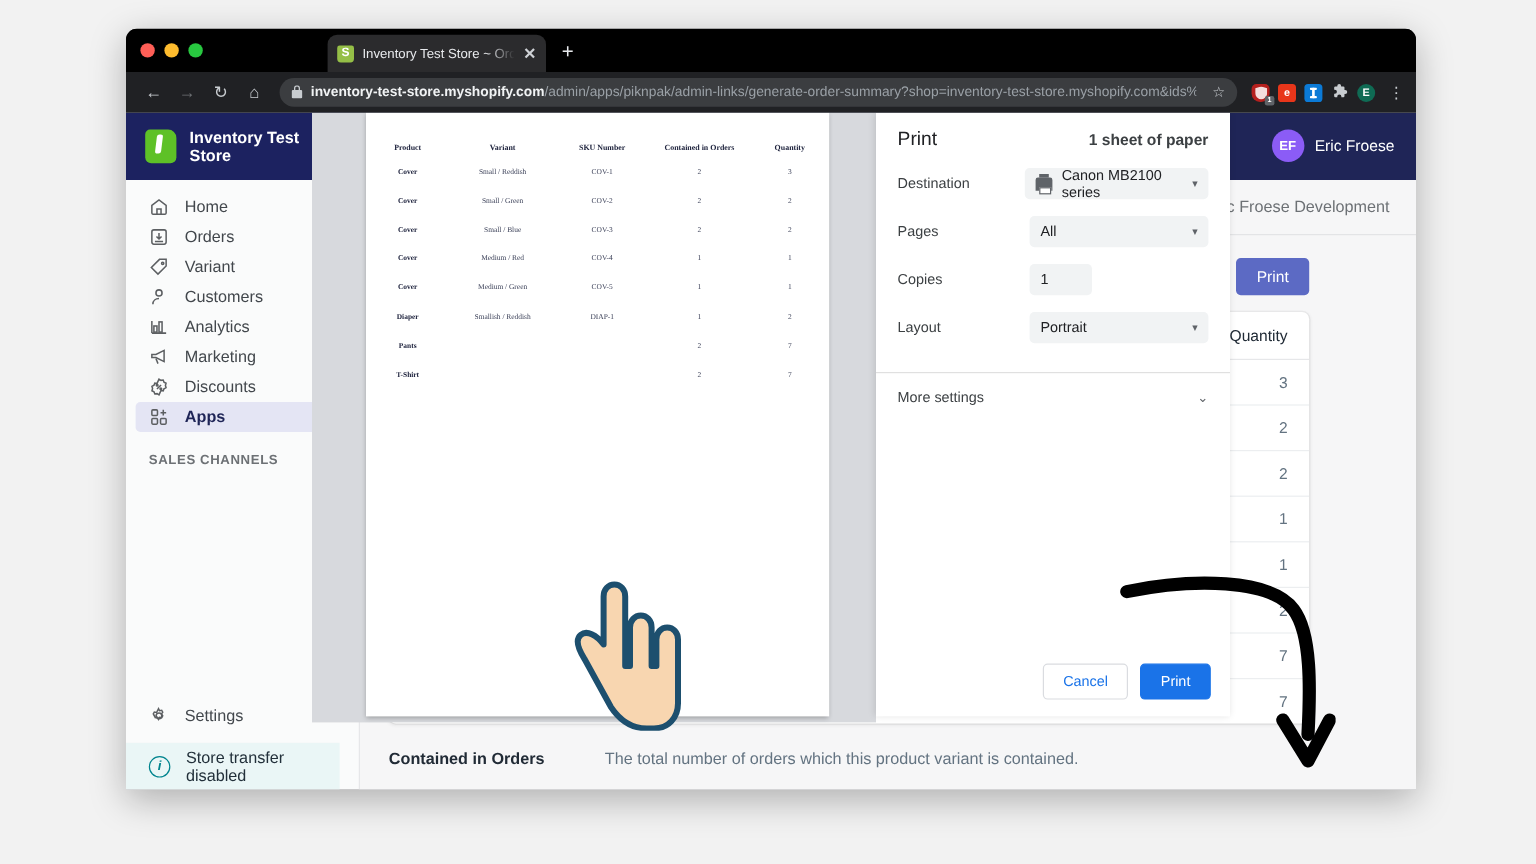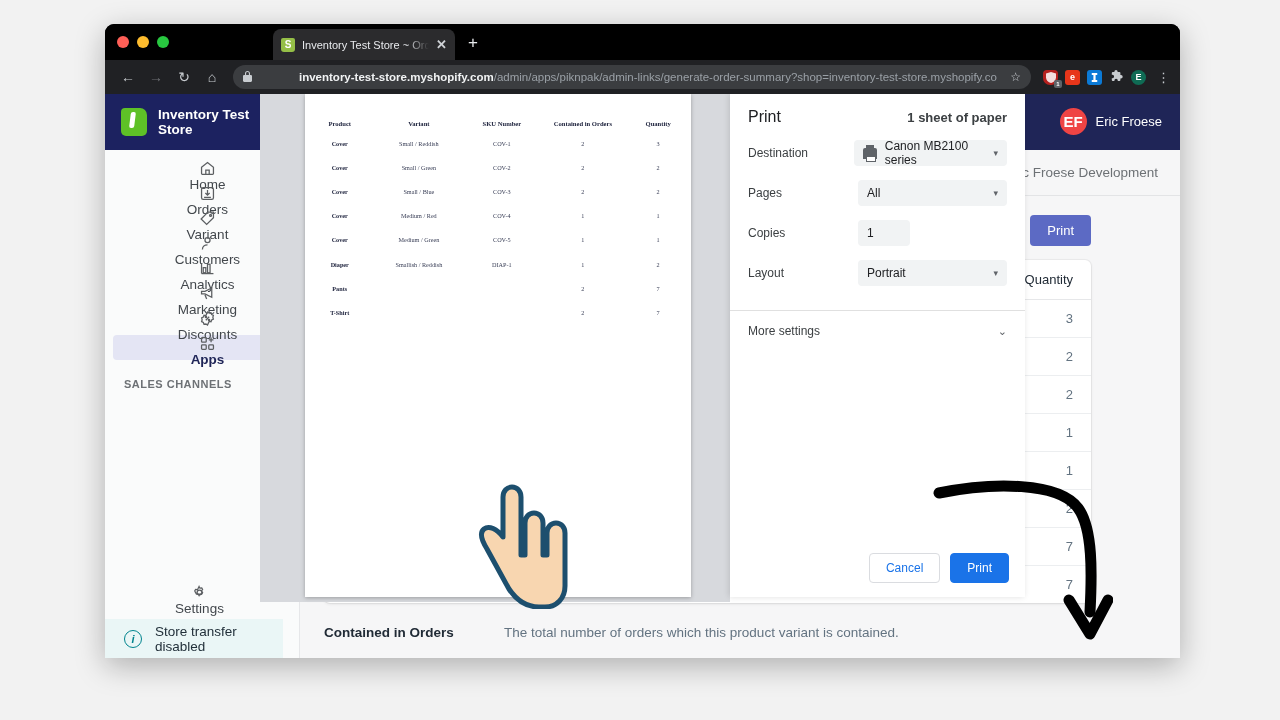--- a/index.html
+++ b/index.html
@@ -105,21 +105,21 @@
     padding: 0 10px;
     gap: 7px;
     overflow: hidden;
   }
   .lock-icon { font-size: 9px; color: #c8ccd0; flex:0 0 auto; }
   #omnibox-url {
     font-size: 11.5px; color: #9aa0a6;
     white-space: nowrap; overflow: hidden;
     flex: 1 1 auto;
   }
-  #omnibox-url b { color: #f1f3f4; font-weight: 700; margin-left: 40px; }
+  #omnibox-url b { color: #f1f3f4; font-weight: 700; }
   #bookmark-star { color: #c8ccd0; font-size: 12px; margin-left: 6px; flex:0 0 auto; cursor:pointer;}
   .ext-icons { display: flex; align-items: center; gap: 7px; margin-left: 10px; flex: 0 0 auto;}
   .ext {
     width: 15px; height: 15px; border-radius: 3px;
     display:flex; align-items:center; justify-content:center;
     font-size: 9px; color:#fff; font-weight:700;
     position: relative;
     cursor: pointer;
   }
   .ext-badge {
@@ -171,44 +171,43 @@
     transform: skewX(-7deg);
   }
   #store-name { color:#fff; font-size:13.5px; font-weight:700; }
   #store-caret { color:#9aa3d0; font-size:9px; margin-left:2px; }
   #user-chip {
     position:absolute; right:18px; top:14px;
     display:flex; align-items:center; gap:9px;
   }
   .avatar-circle {
     width:27px; height:27px; border-radius:50%;
-    background:#ef4444; color:#fff;
-    font-size:15px; font-weight:700;
+    background:#8b5cf6; color:#fff;
+    font-size:11px; font-weight:700;
     display:flex; align-items:center; justify-content:center;
   }
   #user-name { color:#fff; font-size:13px; }
 
   
   #sidebar {
     position:absolute; left:0; top:56px;
     width:195px; height:508px;
     background:#fafbfb;
     border-right:1px solid #e6e7e9;
     font-size:13.5px;
     color:#42474c;
   }
   .nav-list { padding-top: 10px; }
   .nav-item {
-    display:flex; align-items:center; 
+    display:flex; align-items:center; gap:13px;
     height:25px; margin: 0 8px;
     padding-left:11px;
     border-radius:4px;
     cursor:pointer;
     color:#42474c;
-    flex-direction:column;
   }
   .nav-item.active { background:#e4e5f4; color:#1f2557; font-weight:600;}
   .nav-icon { width:17px; height:17px; flex:0 0 auto; color:#5c5f62; display:flex; align-items:center; justify-content:center;}
   .nav-icon svg { width:17px; height:17px; fill:none; stroke:currentColor; stroke-width:1.5; }
   .section-title {
     font-size:11px; font-weight:700; letter-spacing:.5px;
     color:#6d7175; padding: 18px 0 6px 19px;
   }
   #sidebar-bottom {
     position:absolute; bottom:0; left:0; right:16px;

